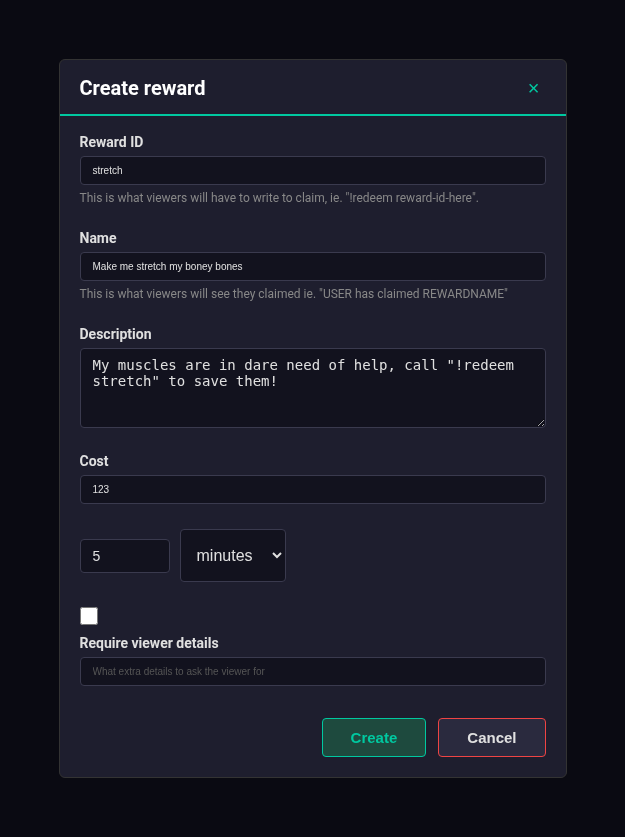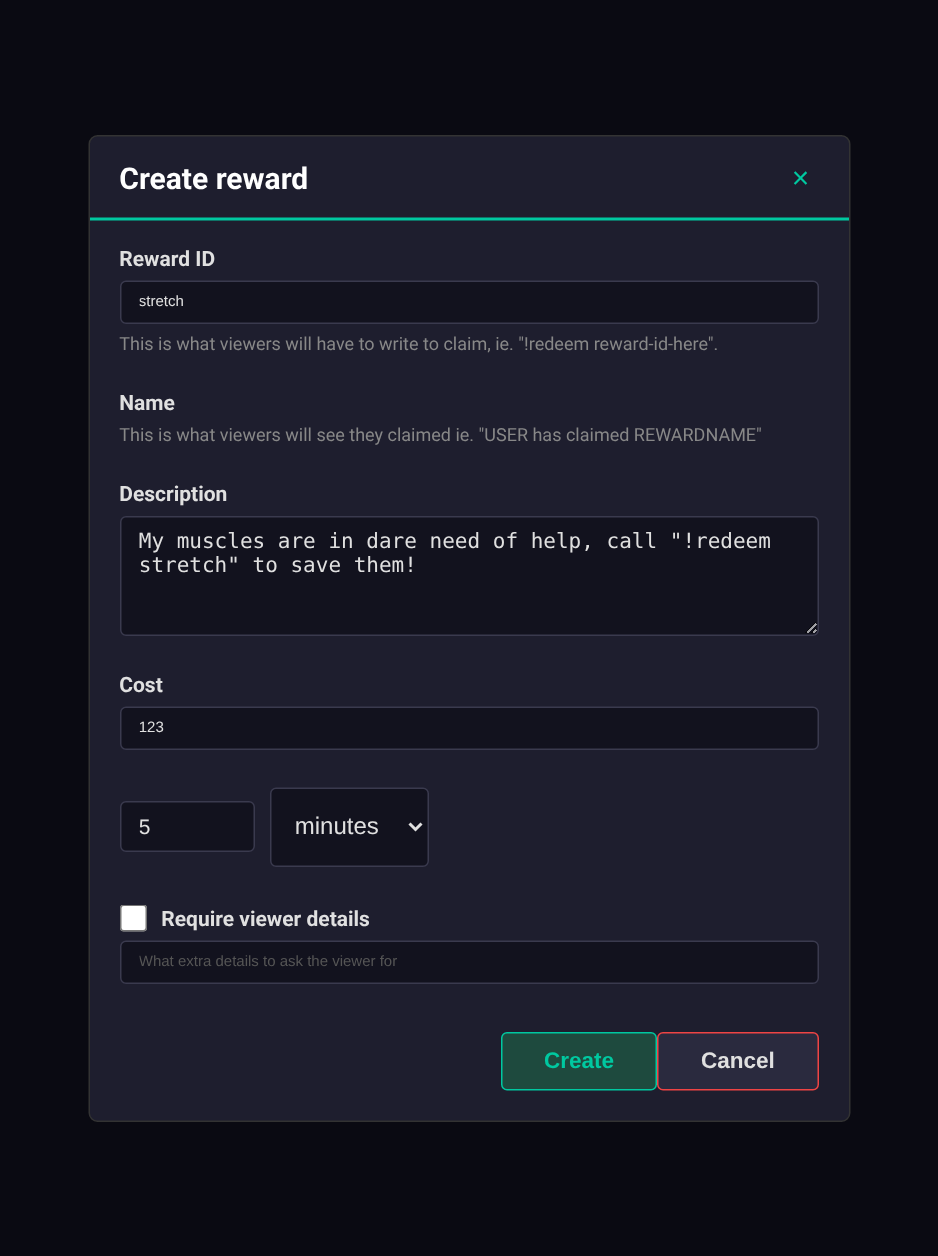--- a/index.html
+++ b/index.html
@@ -135,22 +135,23 @@
       color: #e0e0e0;
       font-size: 16px;
       padding: 16px 12px;
       outline: none;
       cursor: pointer;
       appearance: auto;
     }
 
     .checkbox-row {
       display: flex;
-      align-items: flex-end;
+      align-items: flex-start;
       gap: 10px;
+      flex-direction: column;
     }
 
     .checkbox-input {
       width: 18px;
       height: 18px;
       background: #12121e;
       border: 1px solid #3a3a4e;
       border-radius: 3px;
       cursor: pointer;
       accent-color: #00c8a0;
@@ -158,20 +159,21 @@
 
     .checkbox-label {
       font-weight: 700;
       font-size: 14px;
       color: #e0e0e0;
     }
 
     .modal-footer {
       display: flex;
       justify-content: flex-end;
+      gap: 12px;
       padding: 14px 20px 20px 20px;
     }
 
     .btn-create {
       background: #1e4a3e;
       border: 1px solid #00c8a0;
       border-radius: 4px;
       color: #00c8a0;
       font-size: 15px;
       font-weight: 600;
@@ -205,20 +207,21 @@
   <div class="modal-body">
 
     <div class="form-group">
       <label class="form-label">Reward ID</label>
       <input class="form-input" type="text" value="stretch" style="">
       <span class="form-hint">This is what viewers will have to write to claim, ie. "!redeem reward-id-here".</span>
     </div>
 
     <div class="form-group">
       <label class="form-label">Name</label>
+      <input class="form-input" type="text" value="Make me stretch my boney bones" style="">
       <span class="form-hint">This is what viewers will see they claimed ie. "USER has claimed REWARDNAME"</span>
     </div>
 
 
     <div class="form-group">
       <label class="form-label">Description</label>
       <textarea class="form-textarea" style="">My muscles are in dare need of help, call "!redeem stretch" to save them!</textarea>
     </div>
 
     <div class="form-group">

